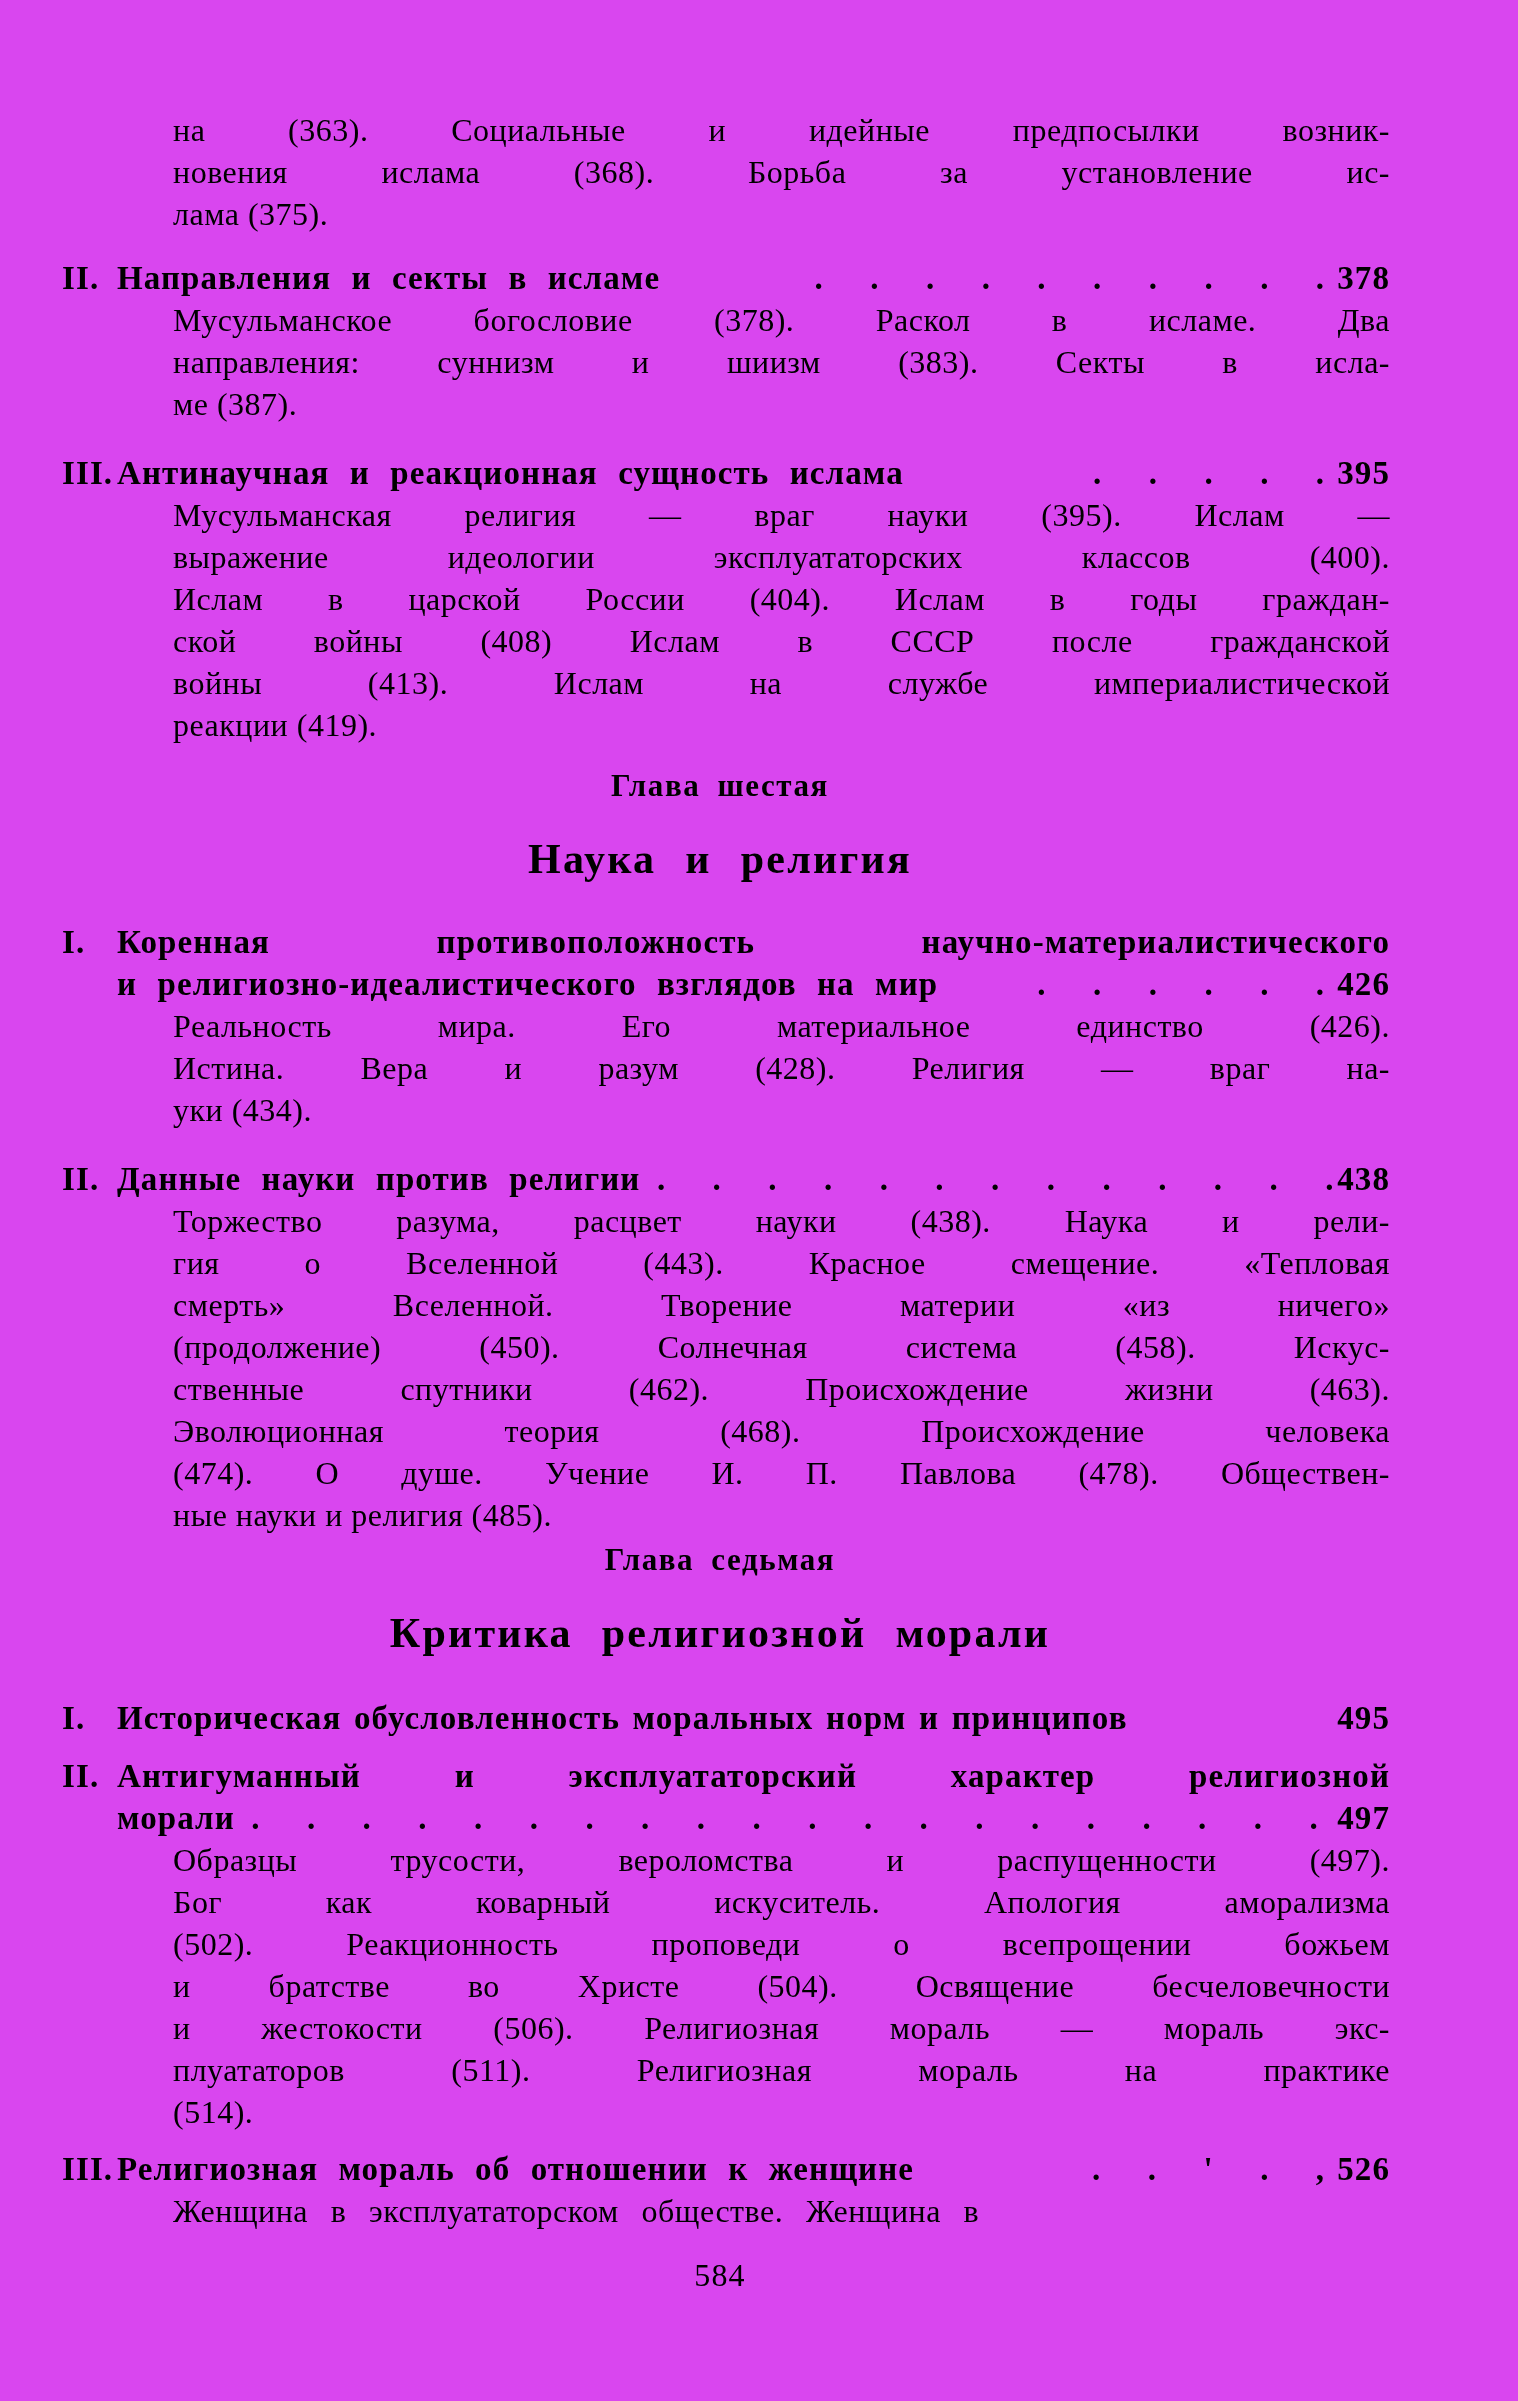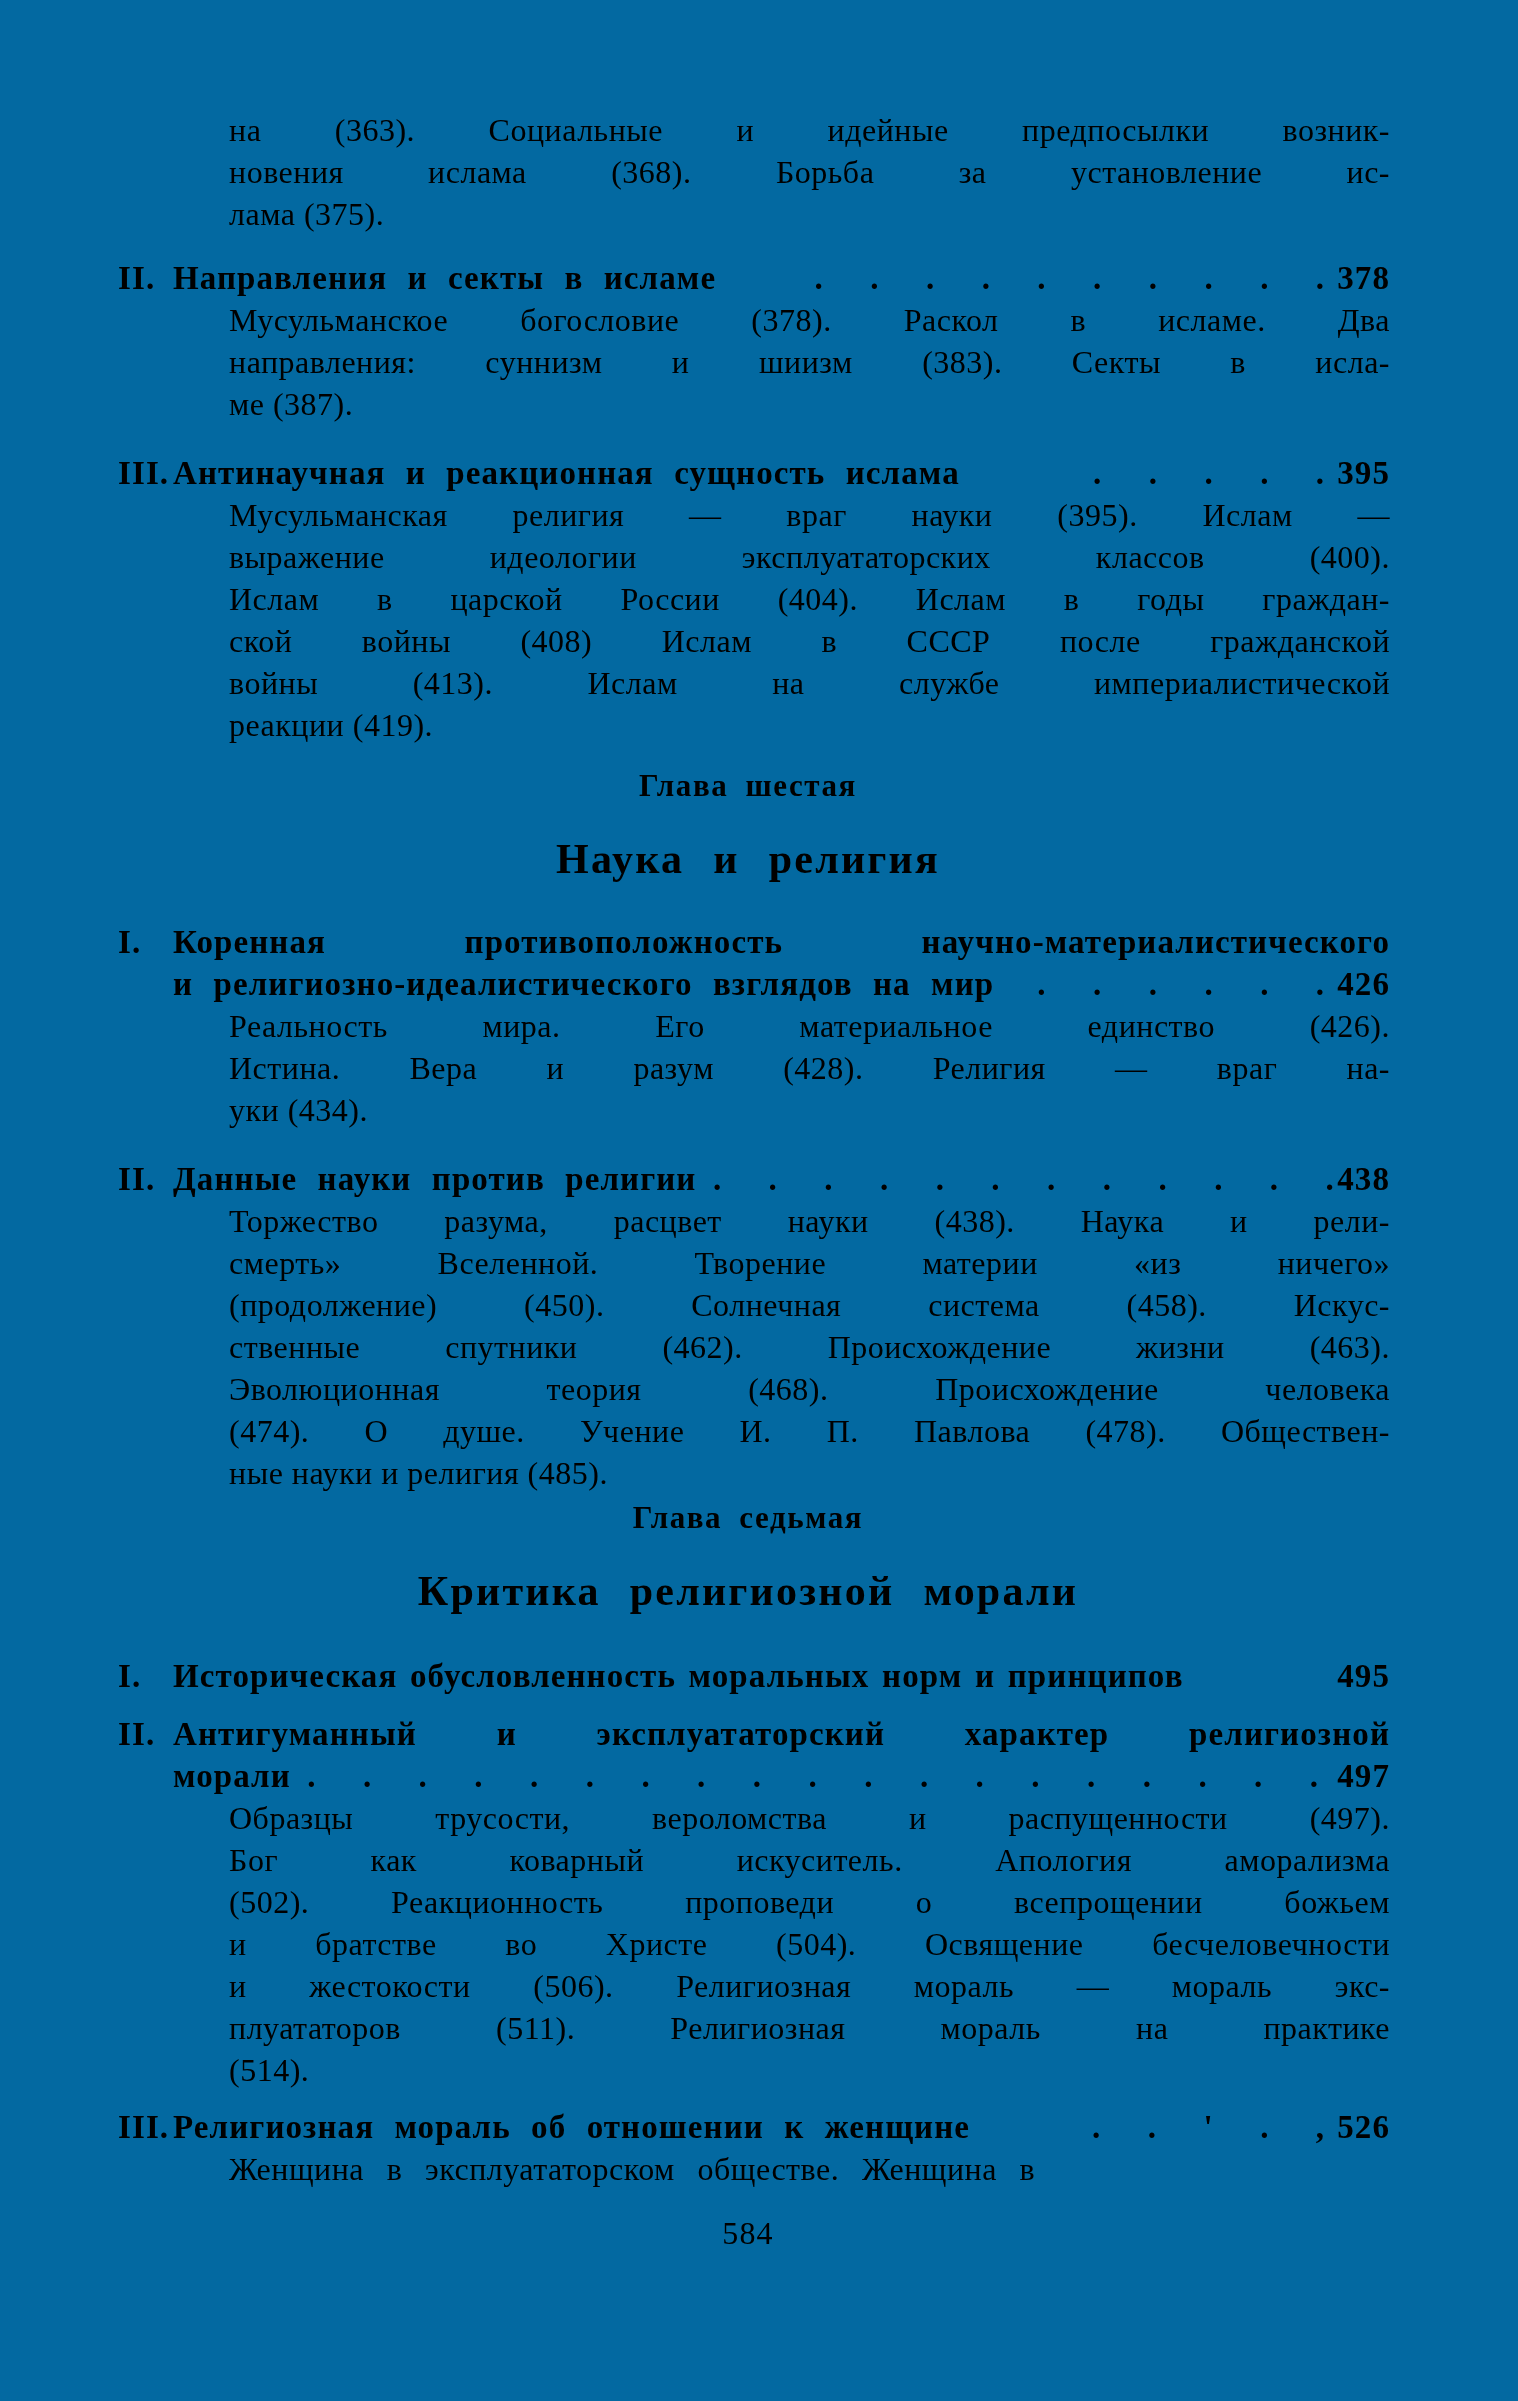--- a/index.html
+++ b/index.html
@@ -1,23 +1,23 @@
 <!DOCTYPE html>
 <html style="font-size:8.8px"><head>
 <meta charset="utf-8">
 <style>
   html, body { margin: 0; padding: 0; background: #e8e8e8; }
   .page {
     position: relative;
     width: 1518px;
     height: 2401px;
-    background: #0369a1;
+    background: #d946ef;
     color: #000000;
     box-sizing: border-box;
-    padding: 109px 128px 0 106px;
+    padding: 109px 128px 0 50px;
     overflow: hidden;
     font-family: "Liberation Serif", "DejaVu Serif", serif;
   }
   .txt { font-size: 32px; line-height: 42px; letter-spacing: 0.5px; }
   .dl { min-height: 42px; }
   .j { text-align: justify; text-align-last: justify; }
   .l { text-align: left; }
   .loose { word-spacing: 14.2px; }
   .desc { margin-left: 123px; }
   .item { position: relative; }
@@ -142,20 +142,21 @@
 
   <div class="item" style="margin-top:27px">
     <div class="head">
       <span class="num">II.</span>
       <span class="ttl">Данные науки против религии</span>
       <span class="dots">. . . . . . . . . . . . .</span>
       <span class="pg">438</span>
     </div>
     <div class="desc txt">
       <div class="dl j">Торжество разума, расцвет науки (438). Наука и рели-</div>
+      <div class="dl j">гия о Вселенной (443). Красное смещение. «Тепловая</div>
       <div class="dl j">смерть» Вселенной. Творение материи «из ничего»</div>
       <div class="dl j">(продолжение) (450). Солнечная система (458). Искус-</div>
       <div class="dl j">ственные спутники (462). Происхождение жизни (463).</div>
       <div class="dl j">Эволюционная теория (468). Происхождение человека</div>
       <div class="dl j">(474). О душе. Учение И. П. Павлова (478). Обществен-</div>
       <div class="dl l">ные науки и религия (485).</div>
     </div>
   </div>
 
   <div class="kicker" style="margin-top:3px">Глава седьмая</div>

